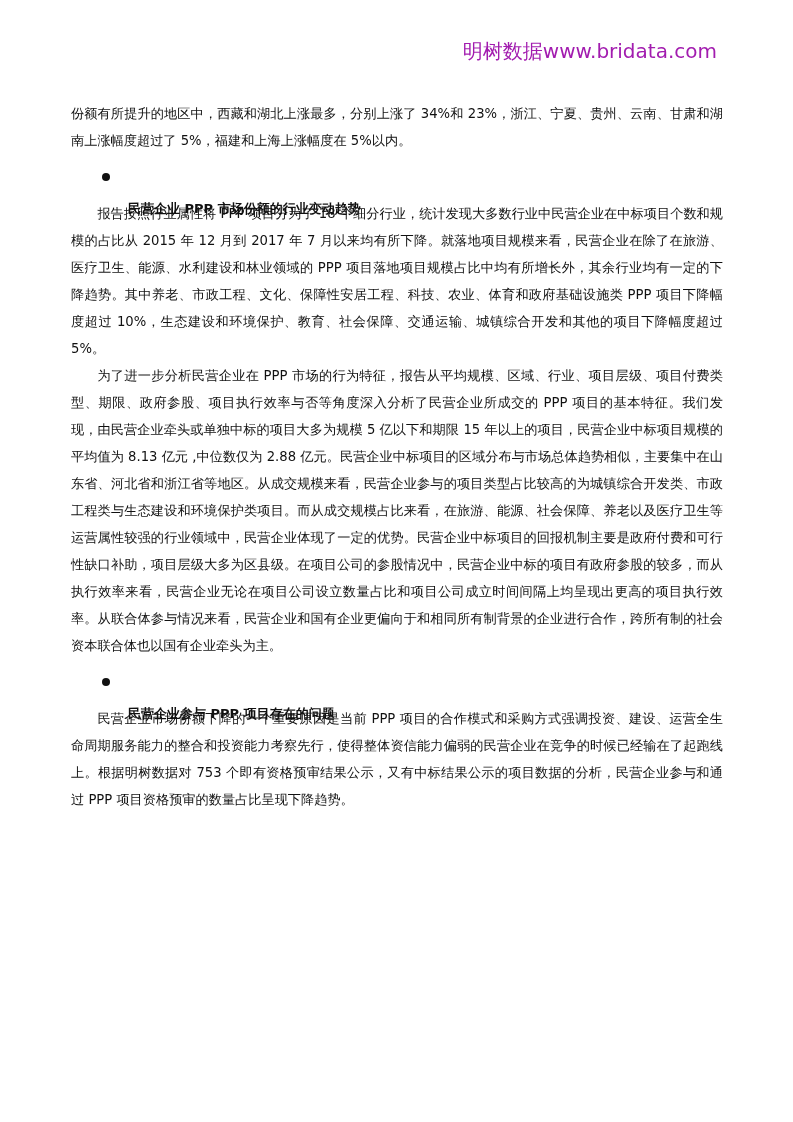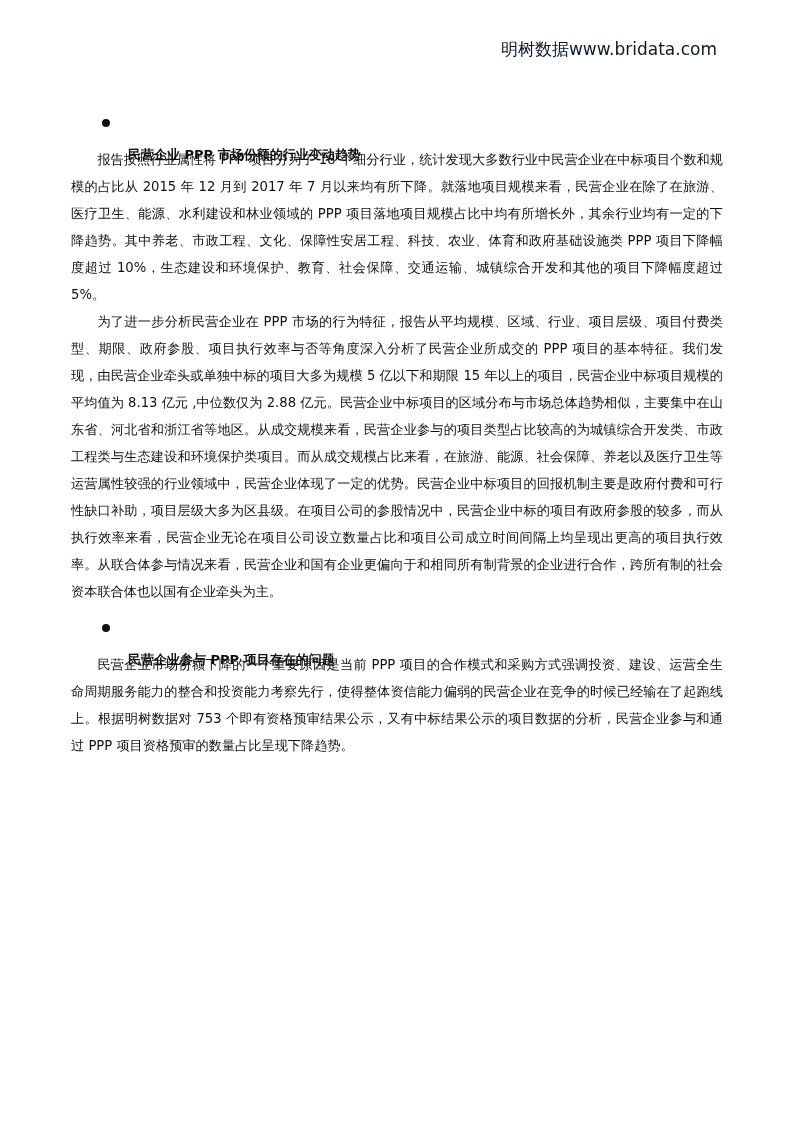--- a/index.html
+++ b/index.html
@@ -1,32 +1,33 @@
 <!DOCTYPE html>
 <html><head>
   <meta charset="utf-8">
   <style>
     html, body { margin: 0; padding: 0; background: #ffffff; }
     body { width: 793px; height: 1122px; position: relative; overflow: hidden;
            font-family: "DejaVu Sans", "Liberation Sans", sans-serif; color: #111; }
-    .header { position: absolute; top: 38px; right: 76px; font-size: 17px; color: #0f172a;
+    .header { position: absolute; top: 38px; right: 76px; font-size: 20px; color: #a21caf;
               font-family: "DejaVu Sans", sans-serif; letter-spacing: 0px; }
     .content { position: absolute; left: 71px; top: 100px; width: 652px; }
     p { margin: 0; font-size: 13.2px; line-height: 27px; text-align: justify; text-justify: inter-character; }
     p.indent { text-indent: 2em; }
     .bullet { position: relative; margin: 8px 0 8px 0; height: 30px; line-height: 30px; font-size: 13px; font-weight: bold; }
     .bullet .dot { position: absolute; left: 31px; top: 11px; width: 8px; height: 8px; border-radius: 50%; background: #111; }
     .bullet .label { position: absolute; left: 57px; margin-top: 32px; }
   </style>
 </head>
 <body>
 
 <div class="header">明树数据www.bridata.com</div>
 
 <div class="content">
+  <p>份额有所提升的地区中，西藏和湖北上涨最多，分别上涨了 34%和 23%，浙江、宁夏、贵州、云南、甘肃和湖南上涨幅度超过了 5%，福建和上海上涨幅度在 5%以内。</p>
 
   <div class="bullet">
     <span class="dot"></span>
     <span class="label">民营企业 PPP 市场份额的行业变动趋势</span>
   </div>
   <p class="indent">报告按照行业属性将 PPP 项目分为了 18 个细分行业，统计发现大多数行业中民营企业在中标项目个数和规模的占比从 2015 年 12 月到 2017 年 7 月以来均有所下降。就落地项目规模来看，民营企业在除了在旅游、医疗卫生、能源、水利建设和林业领域的 PPP 项目落地项目规模占比中均有所增长外，其余行业均有一定的下降趋势。其中养老、市政工程、文化、保障性安居工程、科技、农业、体育和政府基础设施类 PPP 项目下降幅度超过 10%，生态建设和环境保护、教育、社会保障、交通运输、城镇综合开发和其他的项目下降幅度超过 5%。</p>
 
   <p class="indent">为了进一步分析民营企业在 PPP 市场的行为特征，报告从平均规模、区域、行业、项目层级、项目付费类型、期限、政府参股、项目执行效率与否等角度深入分析了民营企业所成交的 PPP 项目的基本特征。我们发现，由民营企业牵头或单独中标的项目大多为规模 5 亿以下和期限 15 年以上的项目，民营企业中标项目规模的平均值为 8.13 亿元 ,中位数仅为 2.88 亿元。民营企业中标项目的区域分布与市场总体趋势相似，主要集中在山东省、河北省和浙江省等地区。从成交规模来看，民营企业参与的项目类型占比较高的为城镇综合开发类、市政工程类与生态建设和环境保护类项目。而从成交规模占比来看，在旅游、能源、社会保障、养老以及医疗卫生等运营属性较强的行业领域中，民营企业体现了一定的优势。民营企业中标项目的回报机制主要是政府付费和可行性缺口补助，项目层级大多为区县级。在项目公司的参股情况中，民营企业中标的项目有政府参股的较多，而从执行效率来看，民营企业无论在项目公司设立数量占比和项目公司成立时间间隔上均呈现出更高的项目执行效率。从联合体参与情况来看，民营企业和国有企业更偏向于和相同所有制背景的企业进行合作，跨所有制的社会资本联合体也以国有企业牵头为主。</p>
 
   <div class="bullet">

